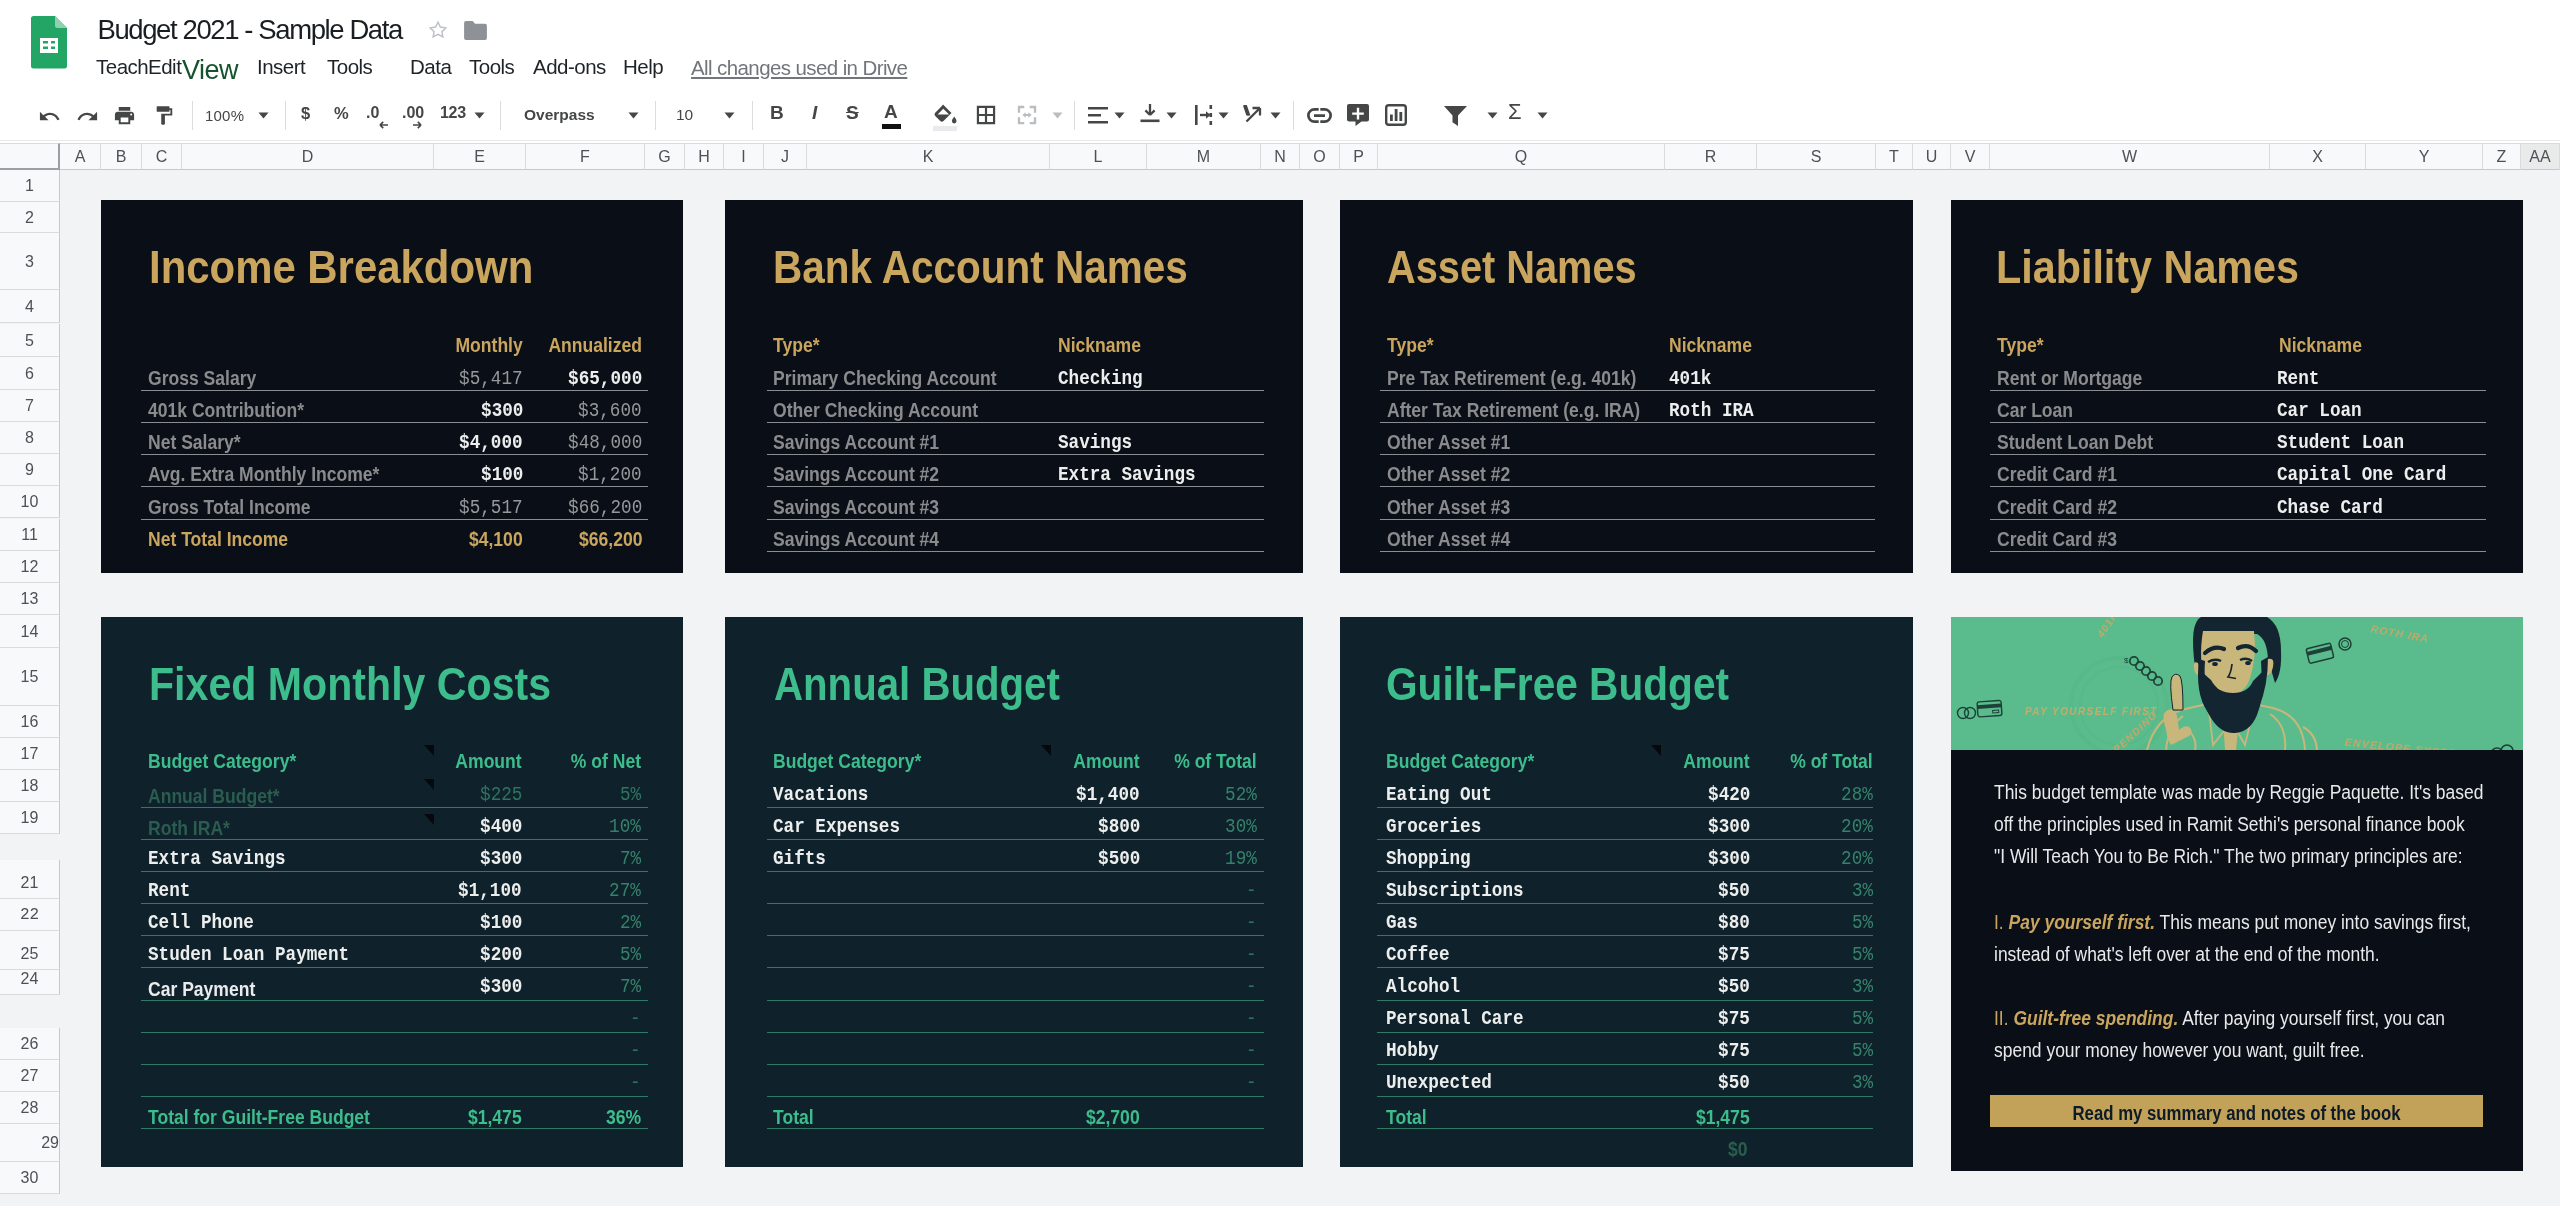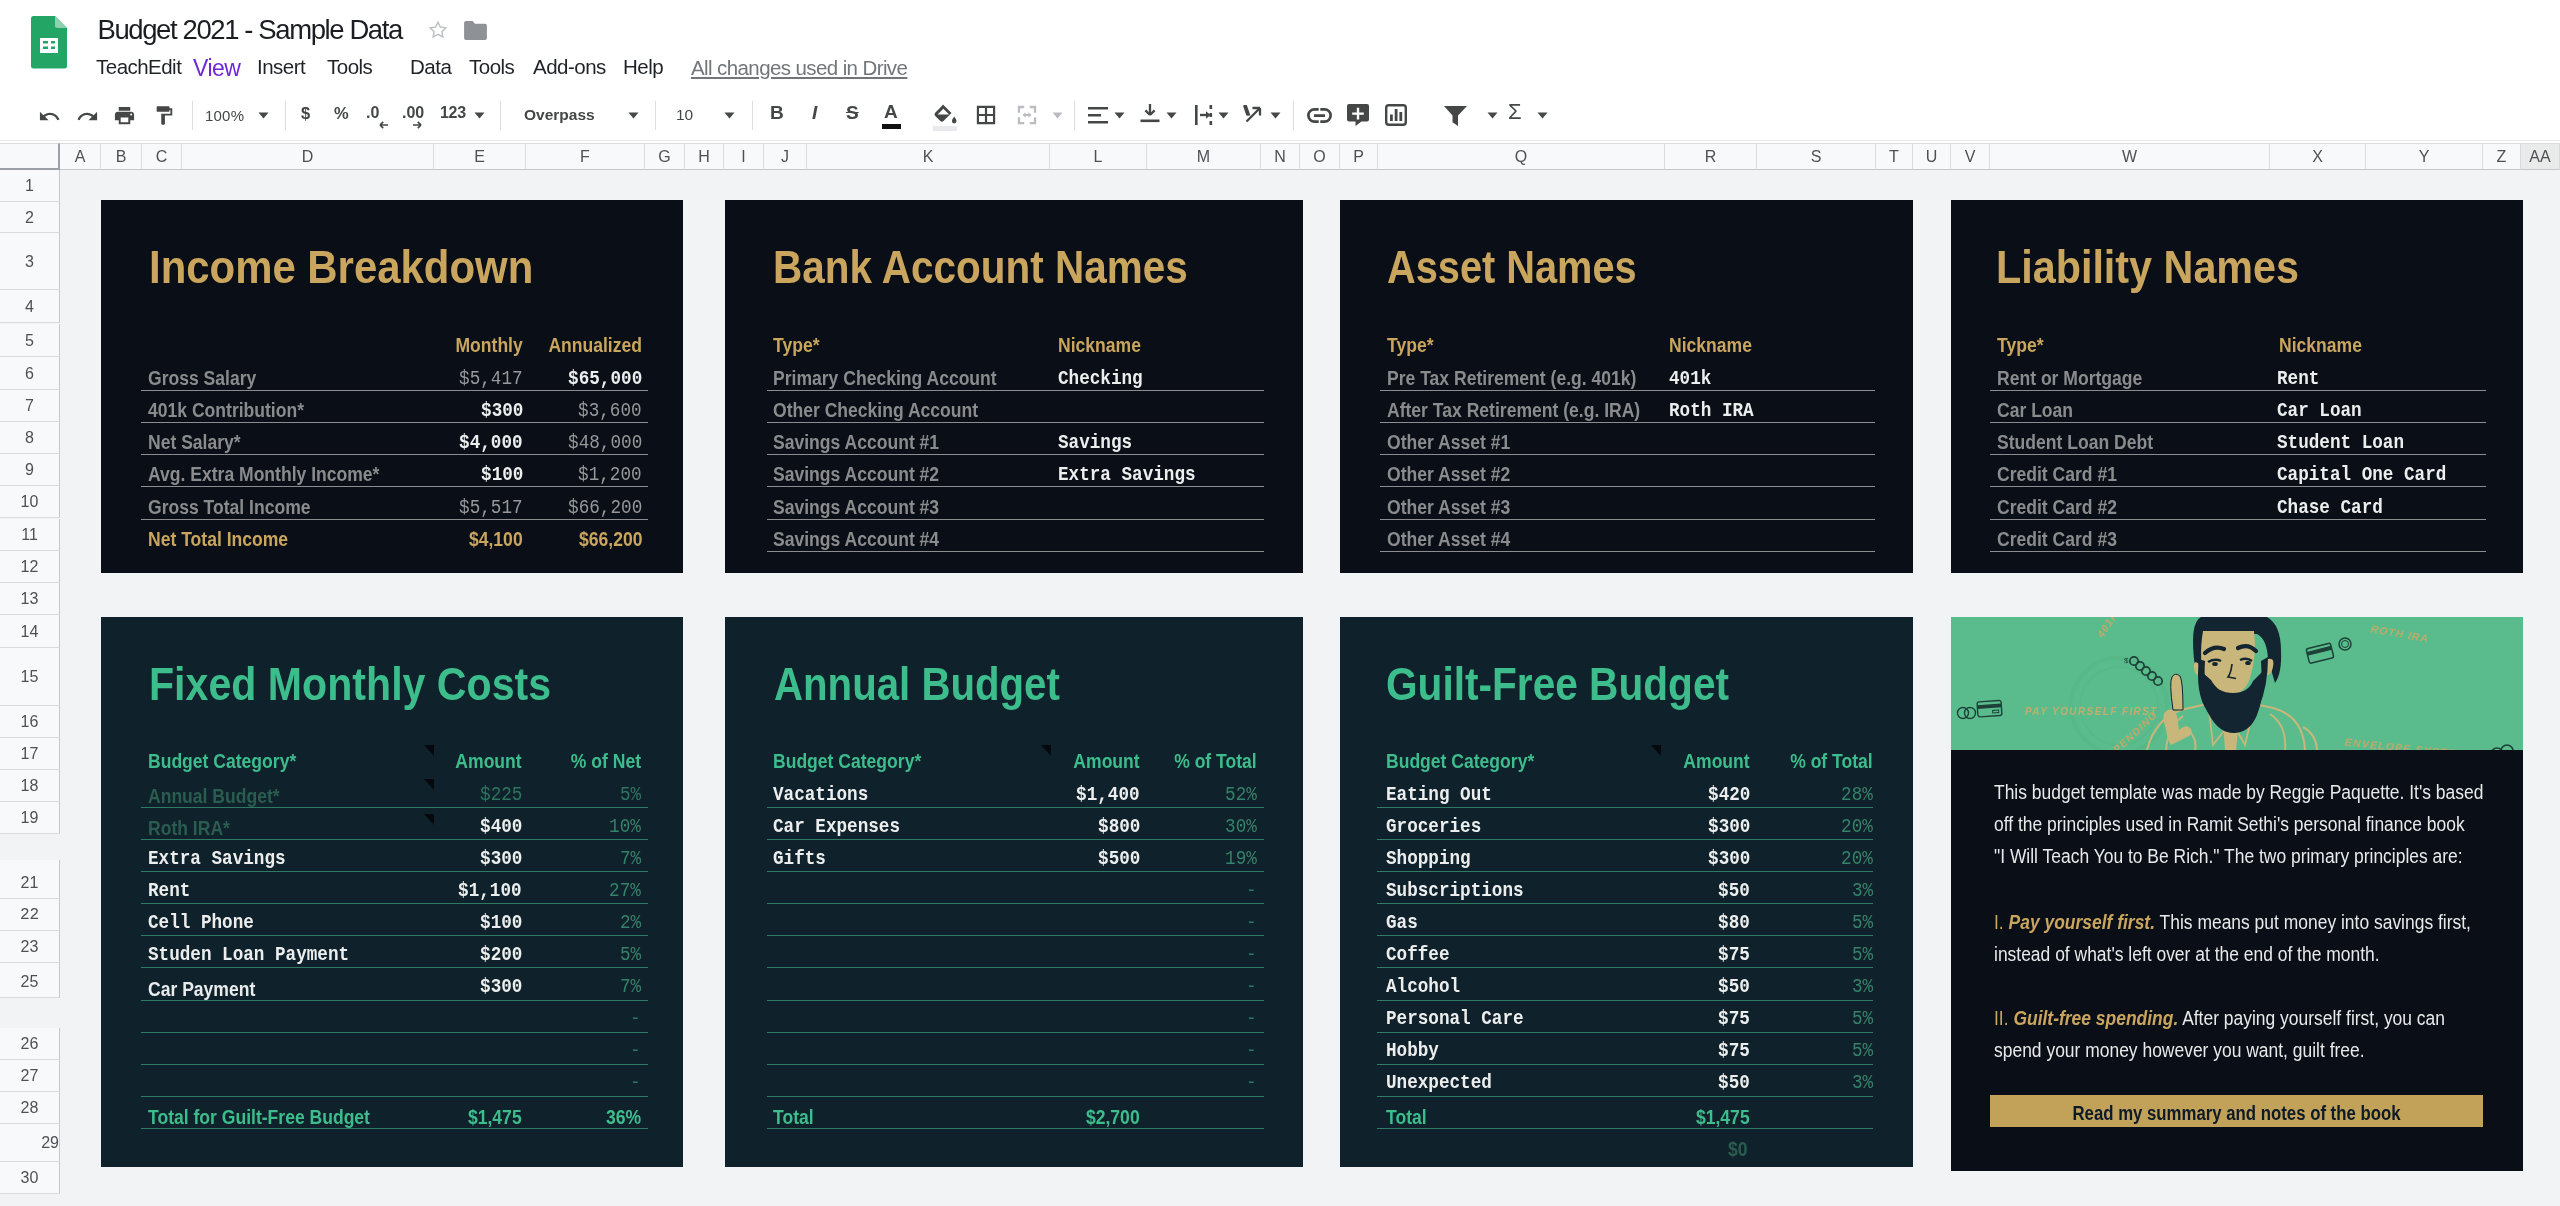--- a/index.html
+++ b/index.html
@@ -44,21 +44,21 @@
 </svg>
 <div class="abs" style="left:97.5px;top:14px;font-size:27.5px;color:#1a1d21;letter-spacing:-1.4px;white-space:nowrap;">Budget 2021 - Sample Data</div>
 <svg class="abs" style="left:427px;top:19px;" width="22" height="22" viewBox="0 0 24 24" fill="none" stroke="#bdc1c6" stroke-width="1.6">
       <path d="M12 3.5l2.6 5.3 5.9.9-4.2 4.1 1 5.8-5.3-2.8-5.3 2.8 1-5.8L3.5 9.7l5.9-.9z"></path>
     </svg>
 <svg class="abs" style="left:464px;top:21px;" width="23" height="19" viewBox="0 0 24 20">
       <path d="M0 2 a2 2 0 0 1 2-2 h7 l2.5 3 H22 a2 2 0 0 1 2 2 v13 a2 2 0 0 1 -2 2 H2 a2 2 0 0 1 -2-2 Z" fill="#8e9297"></path>
     </svg>
 <div class="abs" style="left:96px;top:55.2px;font-size:20.5px;color:#1f2328;white-space:nowrap;letter-spacing:-0.5px;">Teach</div>
 <div class="abs" style="left:148px;top:55.2px;font-size:20.5px;color:#1f2328;white-space:nowrap;letter-spacing:-0.5px;">Edit</div>
-<div class="abs" style="left:193px;top:55.2px;font-size:23px;color:#6d28d9;white-space:nowrap;letter-spacing:-0.5px;">View</div>
+<div class="abs" style="left:182px;top:55.2px;font-size:27px;color:#14532d;white-space:nowrap;letter-spacing:-0.5px;">View</div>
 <div class="abs" style="left:257px;top:55.2px;font-size:20.5px;color:#1f2328;white-space:nowrap;letter-spacing:-0.5px;">Insert</div>
 <div class="abs" style="left:327px;top:55.2px;font-size:20.5px;color:#1f2328;white-space:nowrap;letter-spacing:-0.5px;">Tools</div>
 <div class="abs" style="left:410px;top:55.2px;font-size:20.5px;color:#1f2328;white-space:nowrap;letter-spacing:-0.5px;">Data</div>
 <div class="abs" style="left:469px;top:55.2px;font-size:20.5px;color:#1f2328;white-space:nowrap;letter-spacing:-0.5px;">Tools</div>
 <div class="abs" style="left:533px;top:55.2px;font-size:20.5px;color:#1f2328;white-space:nowrap;letter-spacing:-0.5px;">Add-ons</div>
 <div class="abs" style="left:623px;top:55.2px;font-size:20.5px;color:#1f2328;white-space:nowrap;letter-spacing:-0.5px;">Help</div>
 <div class="abs" style="left:691px;top:55.5px;font-size:20.5px;color:#72767a;text-decoration:underline;white-space:nowrap;letter-spacing:-0.6px;">All changes used in Drive</div>
 <svg class="abs" style="left:38px;top:105px;" width="23" height="23" viewBox="0 0 24 24">
       <path d="M12.5 8c-2.65 0-5.05.99-6.9 2.6L2 7v9h9l-3.62-3.62c1.39-1.16 3.16-1.88 5.12-1.88 3.54 0 6.55 2.31 7.6 5.5l2.37-.78C21.08 11.03 17.15 8 12.5 8z" fill="#444746"></path>
     </svg>
@@ -222,21 +222,21 @@
 <div class="rowh" style="top:648.1000000000001px;height:57.5px;line-height:57.5px;">15</div>
 <div class="rowh" style="top:705.6000000000001px;height:32.2px;line-height:32.2px;">16</div>
 <div class="rowh" style="top:737.8000000000002px;height:32.2px;line-height:32.2px;">17</div>
 <div class="rowh" style="top:770.0000000000002px;height:32.2px;line-height:32.2px;">18</div>
 <div class="rowh" style="top:802.2000000000003px;height:32.2px;line-height:32.2px;">19</div>
 <div class="rowh" style="top:834.4000000000003px;height:32.2px;line-height:32.2px;margin-top:26px;">20</div>
 <div class="rowh" style="top:866.6000000000004px;height:32.2px;line-height:32.2px;">21</div>
 <div class="rowh" style="top:898.8000000000004px;height:32.2px;line-height:32.2px;font-family:Liberation Mono, monospace;">22</div>
 <div class="rowh" style="top:931.0000000000005px;height:32.2px;line-height:32.2px;">23</div>
 <div class="rowh" style="top:963.2000000000005px;height:32.2px;line-height:32.2px;">24</div>
-<div class="rowh" style="top:938px;height:32.2px;line-height:32.2px;margin-top:28px;">25</div>
+<div class="rowh" style="top:938px;height:32.2px;line-height:32.2px;">25</div>
 <div class="rowh" style="top:1027.6000000000006px;height:32.2px;line-height:32.2px;">26</div>
 <div class="rowh" style="top:1059.8000000000006px;height:32.2px;line-height:32.2px;">27</div>
 <div class="rowh" style="top:1092.0000000000007px;height:32.2px;line-height:32.2px;">28</div>
 <div class="rowh" style="top:1124.2000000000007px;height:37.5px;line-height:37.5px;text-align:right;">29</div>
 <div class="rowh" style="top:1161.7000000000007px;height:32.2px;line-height:32.2px;">30</div>
 <div style="position:absolute;left:101px;top:200px;width:582px;height:373px;background:#0a0e16;"></div>
 <div style="position:absolute;left:725px;top:200px;width:578px;height:373px;background:#0a0e16;"></div>
 <div style="position:absolute;left:1340px;top:200px;width:573px;height:373px;background:#0a0e16;"></div>
 <div style="position:absolute;left:1951px;top:200px;width:572px;height:373px;background:#0a0e16;"></div>
 <div style="position:absolute;left:101px;top:617px;width:582px;height:550px;background:#0f212b;"></div>

